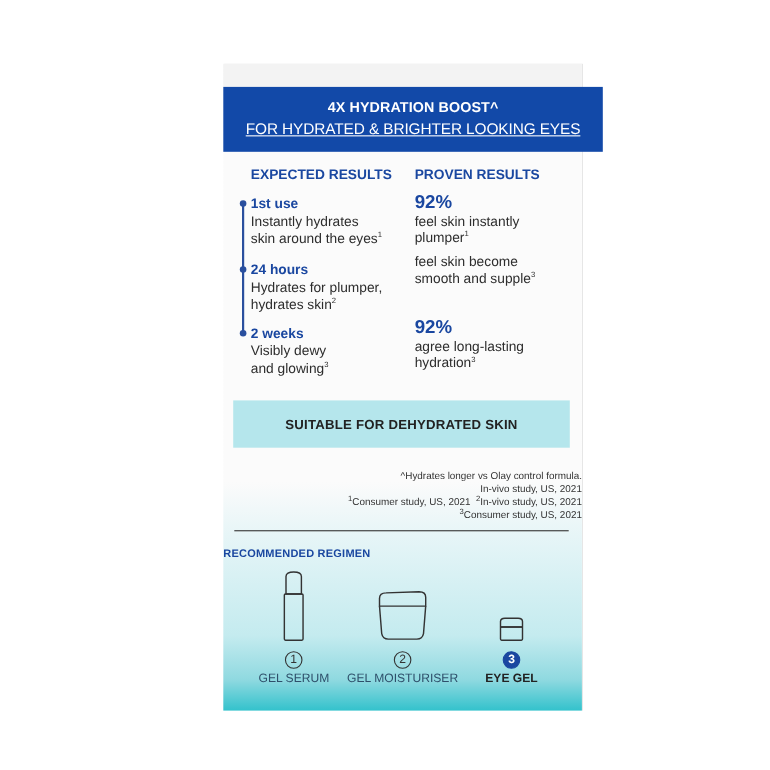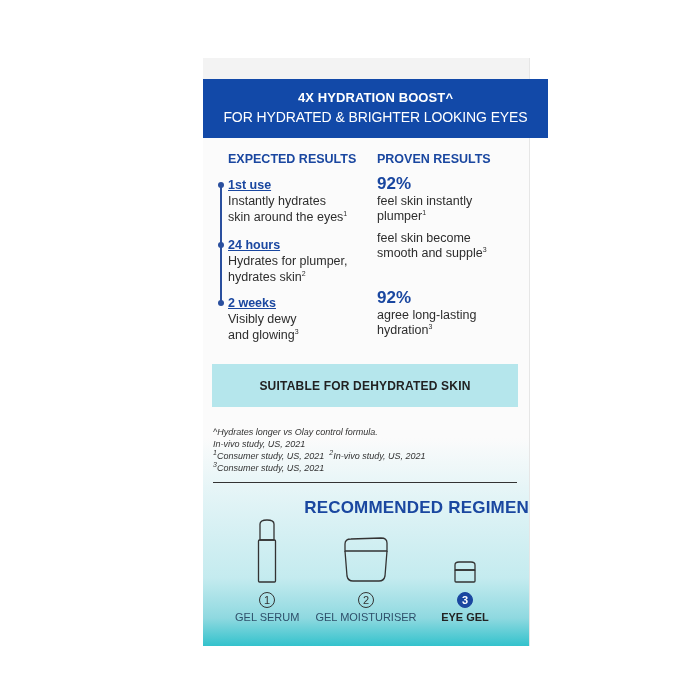--- a/index.html
+++ b/index.html
@@ -9,36 +9,36 @@
       position: absolute; left: 203px; top: 58px; width: 326px; height: 588px;
       background: linear-gradient(to bottom, #fbfbfb 0px, #fbfbfb 380px, #e6f5f7 430px, #c4ebef 520px, #8fd9e0 560px, #33c2cc 588px);
       box-shadow: 1px 0 0 #e6e6e6;
     }
     .topstrip { position: absolute; left: 0; top: 0; width: 326px; height: 21px; background: #f3f3f3; }
     .hero {
       position: absolute; left: 0; top: 21px; width: 326px; height: 59px;
       background: #1249a8; color: #fff; text-align: center; padding-left: 19px;
     }
     .hero .t1 { position: absolute; left: 0; right: 0; top: 11px; font-weight: bold; font-size: 13px; letter-spacing: 0.1px; }
-    .hero .t2 { position: absolute; left: 0; right: 0; top: 30px; font-size: 14px; letter-spacing: -0.1px; }
+    .hero .t2 { position: absolute; left: 0; right: 0; top: 30px; font-size: 14px; letter-spacing: -0.1px; text-decoration: underline; }
     .colhead { position: absolute; top: 94px; font-size: 12.5px; font-weight: bold; color: #1a47a0; }
     .timeline { position: absolute; left: 17px; top: 127px; width: 2px; height: 118px; background: #2a4f9e; }
     .dot { position: absolute; left: 15px; width: 6px; height: 6px; border-radius: 50%; background: #2a4f9e; }
     .exp { position: absolute; left: 25px; font-size: 12.5px; line-height: 16px; color: #2d2d2d; }
-    .exp .lbl { color: #1a47a0; font-weight: bold; display: block; text-decoration: underline; }
+    .exp .lbl { color: #1a47a0; font-weight: bold; display: block; }
     .prov { position: absolute; left: 174px; font-size: 12.5px; line-height: 15px; color: #2d2d2d; }
     .prov .pct { color: #1a47a0; font-weight: bold; font-size: 17px; display: block; line-height: 20px; }
     sup { font-size: 7px; line-height: 0; }
     .band { position: absolute; left: 9px; top: 306px; width: 306px; height: 43px; background: #b5e6ec;
             display: flex; align-items: center; justify-content: center; }
     .band span { font-size: 12px; font-weight: bold; color: #222; letter-spacing: 0.2px; }
-    .notes { position: absolute; left: 10px; right: 0; top: 368px; text-align: left; font-size: 9px; line-height: 12px;
-             font-style: italic; color: #333; }
+    .notes { position: absolute; left: 0; right: 0; top: 368px; text-align: right; font-size: 9px; line-height: 12px;
+             color: #333; }
     .divider { position: absolute; left: 10px; width: 304px; top: 424px; height: 1px; background: #333; }
-    .regtitle { position: absolute; left: 0; right: 0; top: 440px; text-align: right; font-size: 17px; font-weight: bold; color: #1a47a0; letter-spacing: 0.2px; }
+    .regtitle { position: absolute; left: 0; right: 0; top: 440px; text-align: left; font-size: 10px; font-weight: bold; color: #1a47a0; letter-spacing: 0.2px; }
     .item { position: absolute; text-align: center; }
     .num { display: inline-block; width: 14px; height: 14px; border: 1.3px solid #333; border-radius: 50%;
            font-size: 11px; line-height: 14px; color: #333; text-align: center; }
     .num.active { background: #1a47a0; border-color: #1a47a0; color: #fff; font-weight: bold; }
     .ilabel { font-size: 11px; color: #2e4f6a; margin-top: 3px; white-space: nowrap; }
     .ilabel.active { color: #222; font-weight: bold; }
   </style>
 </head>
 <body>
 

